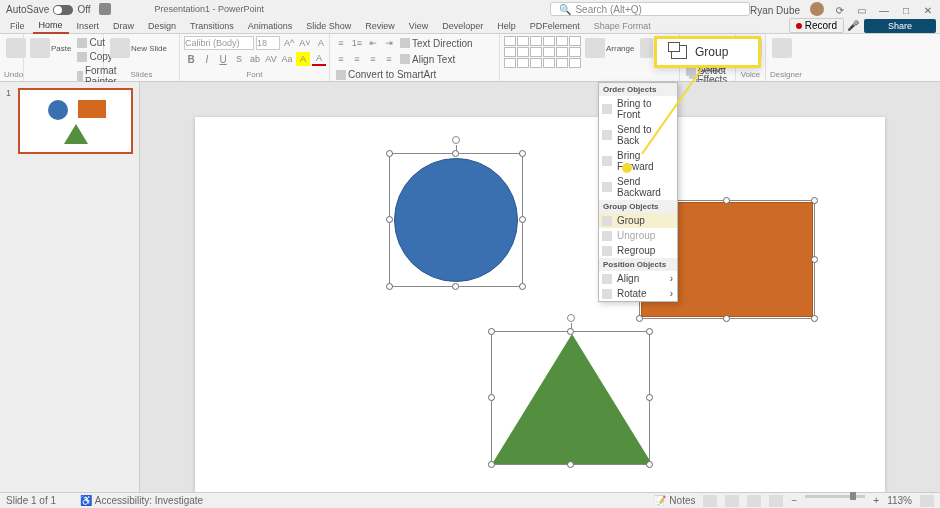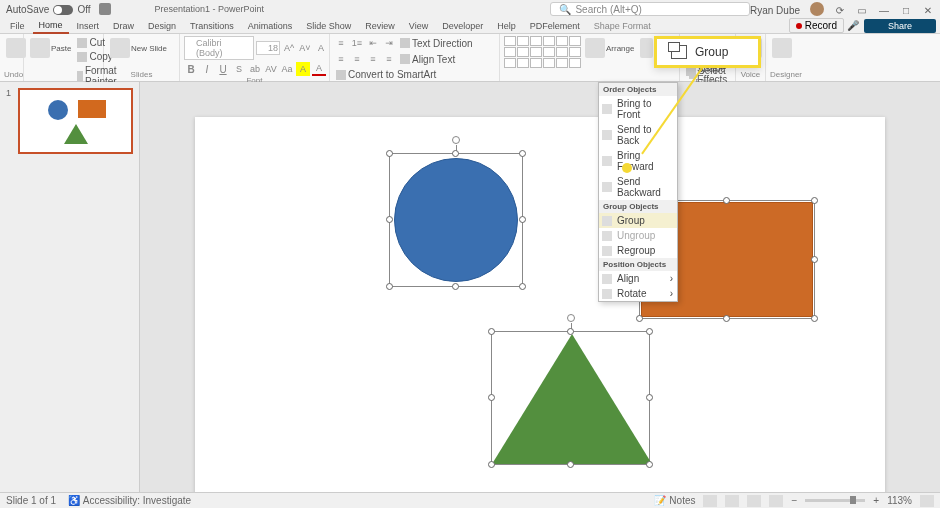--- a/index.html
+++ b/index.html
@@ -26,21 +26,21 @@
 .rgroup{border-right:1px solid #e0e0e0;padding:2px 4px;display:flex;flex-direction:column;justify-content:space-between}
 .rgroup-label{font-size:8px;color:#888;text-align:center;margin-top:auto}
 .rgroup-content{display:flex;gap:2px;align-items:flex-start;flex:1}
 .bigbtn{display:flex;align-items:center;gap:1px;padding:2px;cursor:pointer}
 .bigbtn-ic{width:20px;height:20px;background:#ddd;border-radius:2px}
 .bigbtn-lbl{font-size:8px;color:#555}
 .smallbtns{display:flex;flex-direction:column;gap:1px}
 .smallbtn{font-size:8px;color:#555;padding:1px 2px;display:flex;align-items:center;gap:2px;cursor:pointer}
 .smallbtn .ic{width:10px;height:10px;background:#ccc}
 .font-row{display:flex;gap:2px;align-items:center}
-.font-sel{border:1px solid #ccc;padding:1px 11px;font-size:9px;background:#fff;color:#999}
+.font-sel{border:1px solid #ccc;padding:1px 0;font-size:9px;background:#fff;color:#999}
 .fbtn{width:14px;height:14px;color:#888;display:flex;align-items:center;justify-content:center;font-size:9px;cursor:pointer}
 .shape-gal{display:grid;grid-template-columns:repeat(6,12px);gap:1px}
 .shape-cell{width:12px;height:10px;border:1px solid #bbb;background:#fff}
 .workspace{display:flex;height:458px}
 .thumbs{width:140px;background:#eee;padding:6px;border-right:1px solid #ccc}
 .thumb-wrap{display:flex;gap:4px}
 .thumb-num{font-size:9px;color:#666;width:8px}
 .thumb{width:118px;height:66px;background:#fff;border:2px solid #c75028}
 .thumb-inner{position:relative;width:100%;height:100%}
 .t-circ{position:absolute;width:20px;height:20px;background:#3a6fb0;border-radius:50%;top:10px;left:28px}
@@ -63,22 +63,22 @@
 .menu-item{font-size:8px;color:#444;padding:2px 4px 2px 18px;display:flex;align-items:center;gap:4px;cursor:pointer;position:relative}
 .menu-item.hl{background:#f5f0d0}
 .menu-item.dis{color:#aaa}
 .menu-ic{position:absolute;left:3px;width:10px;height:10px;background:#ddd}
 .callout{position:absolute;background:#fff;border:3px solid #f5d935;padding:6px 30px 6px 14px;box-shadow:0 2px 8px rgba(0,0,0,.15);display:flex;align-items:center;gap:8px;z-index:20}
 .callout-ic{width:16px;height:14px;border:1.5px solid #555;position:relative}
 .callout-ic::after{content:"";position:absolute;width:10px;height:8px;border:1.5px solid #555;top:-4px;left:-4px;background:#fff}
 .callout-txt{font-size:12px;color:#333}
 .arrow-line{position:absolute;width:2px;background:linear-gradient(#f5d935,#f5d935);transform-origin:top left;z-index:15}
 .cursor-dot{position:absolute;width:10px;height:10px;background:#f5d935;border-radius:50%;z-index:16}
-.statusbar{position:absolute;bottom:0;left:0;right:0;height:16px;background:#f0f0f0;border-top:1px solid #ccc;display:flex;align-items:center;padding:0 6px;font-size:8px;color:#666;gap:12px}
-.status-r{margin-left:auto;display:flex;align-items:center;gap:8px}
+.statusbar{position:absolute;bottom:0;left:0;right:0;height:16px;background:#f0f0f0;border-top:1px solid #ccc;display:flex;align-items:center;padding:0 6px;font-size:8px;color:#666;gap:24px}
+.status-r{margin-left:auto;display:flex;gap:8px}
 .zoom-slider{width:60px;height:3px;background:#ccc;position:relative}
 .zoom-slider::after{content:"";position:absolute;width:6px;height:8px;background:#888;top:-3px;left:45px}
 .vbtn{width:14px;height:12px;background:#ddd;cursor:pointer}
 </style>
 </head>
 <body>
 
 <div class="titlebar">
   <div class="autosave">
     <span>AutoSave</span>

